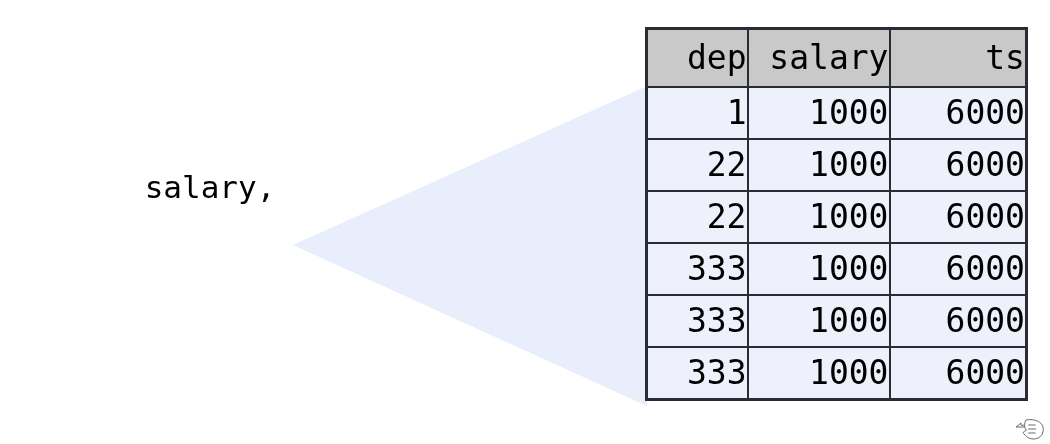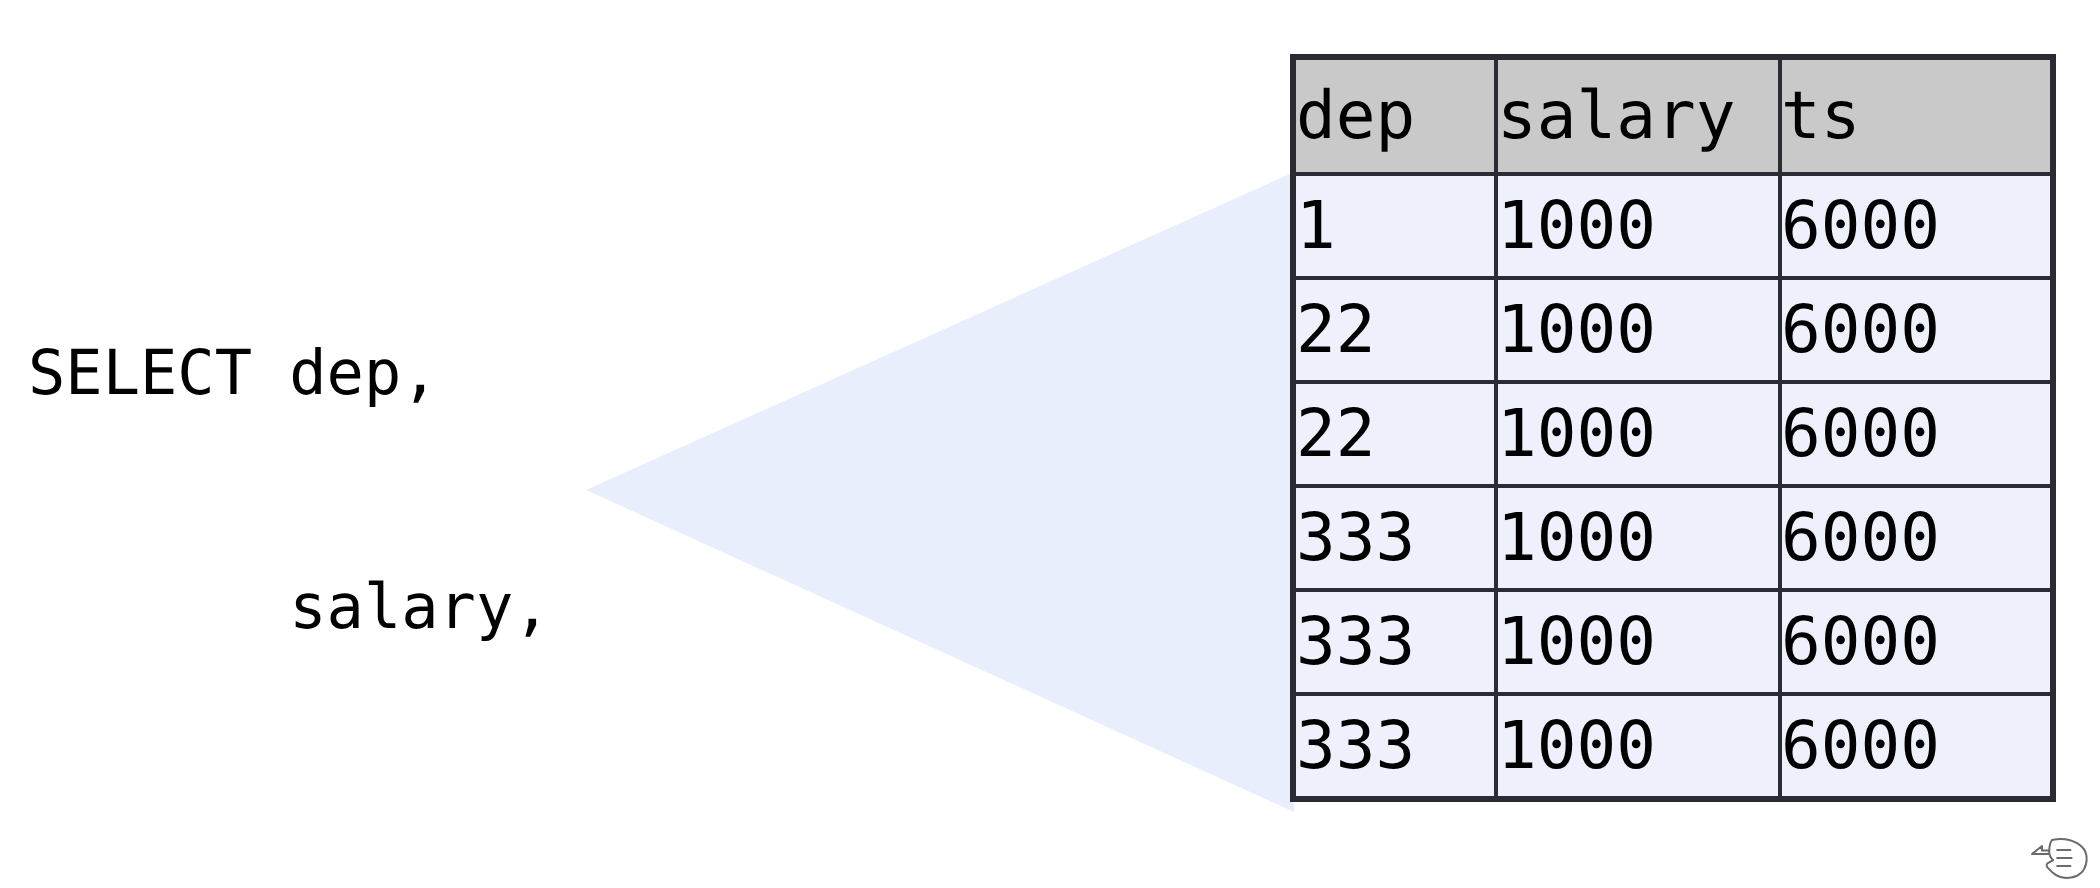--- a/index.html
+++ b/index.html
@@ -50,21 +50,21 @@
     z-index: 2;
   }
   table.result-table {
     border-collapse: collapse;
     border: 3px solid #2b2b33;
     background: #eef1fc;
   }
   table.result-table th,
   table.result-table td {
     border: 2px solid #2b2b33;
-    text-align: left;
+    text-align: right;
     font-family: "DejaVu Sans Mono", "Liberation Mono", monospace;
     font-size: 33px;
     color: #000000;
     font-weight: normal;
     padding: 0;
     height: 50px;
     line-height: 50px;
   }
   table.result-table thead th {
     background: #c9c9c9;
@@ -89,21 +89,20 @@
   }
 </style>
 </head>
 <body>
 
 <svg id="callout-cone" viewBox="0 0 354 320" preserveAspectRatio="none" xmlns="http://www.w3.org/2000/svg">
   <polygon points="0,159 354,0 354,320" fill="#e8eefb"></polygon>
 </svg>
 
 <div id="query-block">
-  <span class="q-line">SELECT dep,</span>
   <span class="q-line">       salary,</span>
   
   
 </div>
 
 <div id="result-table-wrap">
   <table class="result-table">
     <colgroup>
       <col class="col-dep">
       <col class="col-salary">

